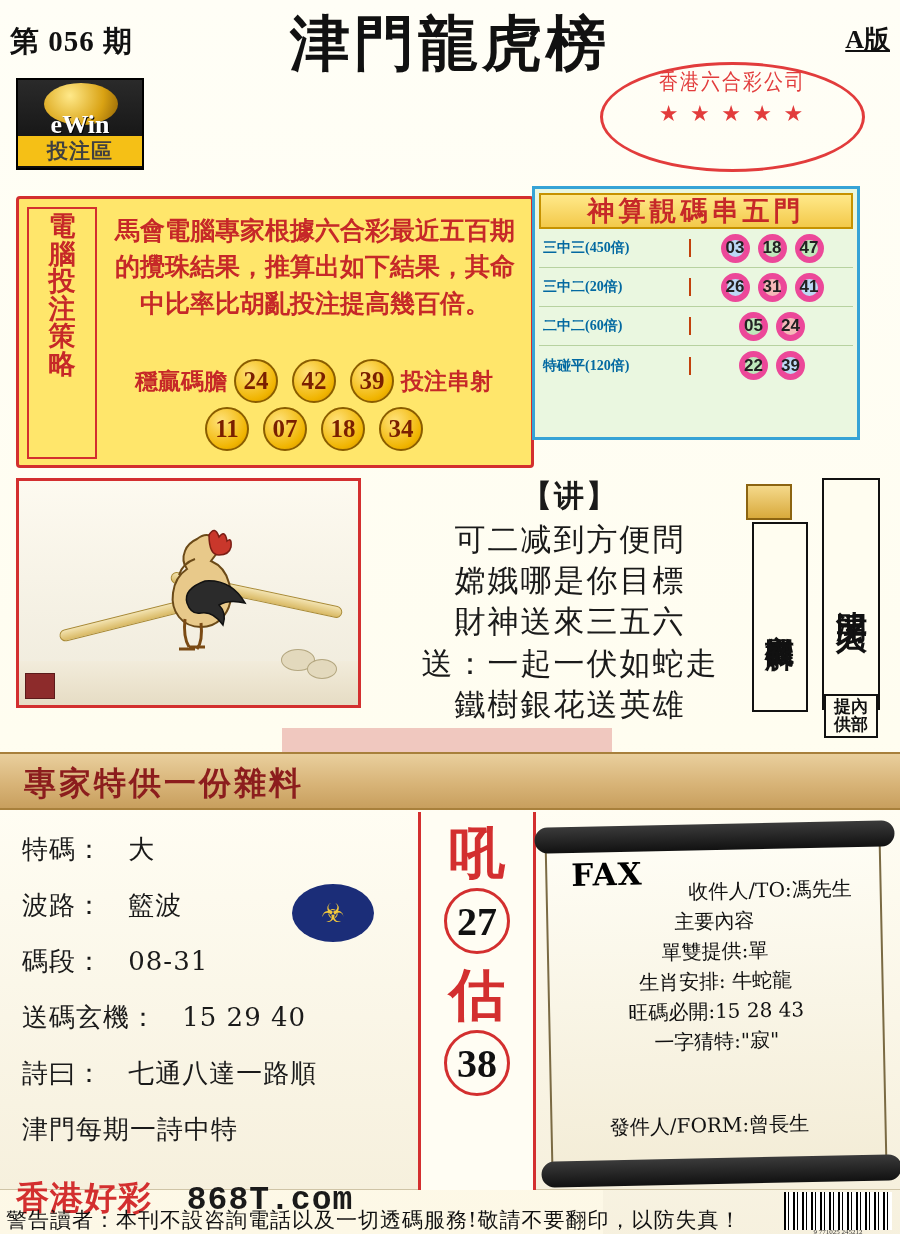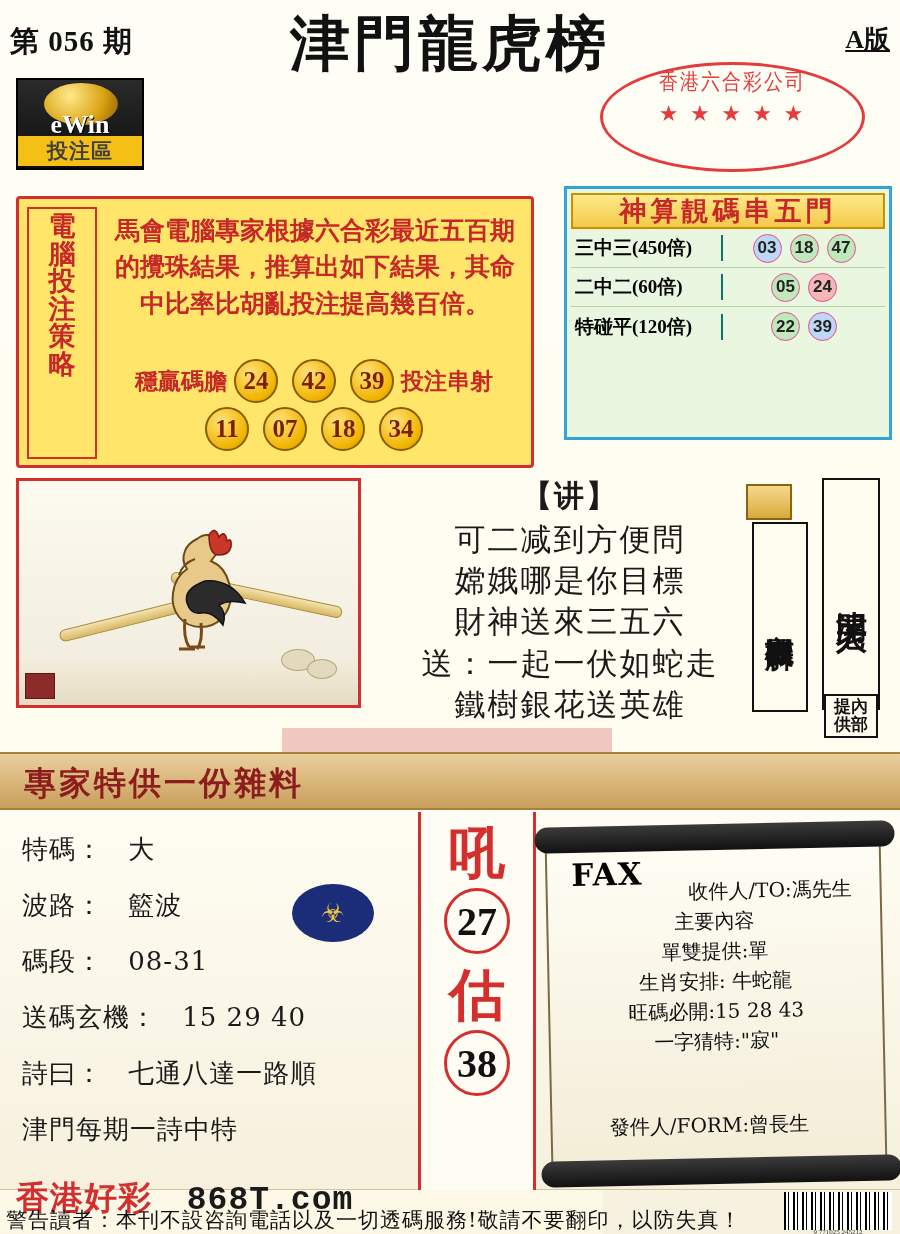--- a/index.html
+++ b/index.html
@@ -123,21 +123,21 @@
     width:44px; height:44px; border-radius:50%;
     background:radial-gradient(circle at 35% 30%,#ffe27a,#f0b400 70%,#c98a00);
     border:2px solid #8a5d00;
     color:#7a1f00; font-weight:bold; font-size:25px;
     display:flex; align-items:center; justify-content:center;
     margin:0 7px;
     font-family:"Liberation Serif", serif;
   }
   
   .rtable {
-    position:absolute; left:564px; top:186px;
+    position:absolute; left:532px; top:186px;
     width:328px; height:254px;
     background:#eaf7e0;
     border:3px solid #36a3d6;
     padding:4px;
   }
   .rtable .rt-title {
     height:36px;
     background:linear-gradient(180deg,#ffe98a,#f3c94a);
     border:2px solid #c69200;
     color:#c62828;
@@ -146,34 +146,34 @@
     display:flex; align-items:center; justify-content:center;
   }
   .rt-row {
     display:flex; align-items:center;
     height:39px;
     border-bottom:1px solid #b7d2a0;
   }
   .rt-row:last-child { border-bottom:none; }
   .rt-name {
     width:152px;
-    color:#000000; font-size:19px; font-weight:bold;
+    color:#0369a1; font-size:14px; font-weight:bold;
     padding-left:4px;
     white-space:nowrap;
-    border-right:2px solid #0f766e;
+    border-right:2px solid #c2410c;
   }
   .rt-nums {
     flex:1; display:flex; align-items:center; justify-content:center;
   }
   .ball-s {
     width:29px; height:29px; border-radius:50%;
     display:flex;align-items:center;justify-content:center;
     font-size:17px; font-weight:bold; color:#222;
     margin:0 4px;
-    border:1px solid #ec4899;
+    border:6px solid #ec4899;
     background:#fff;
     font-family:"Liberation Sans", sans-serif;
   }
   .b-red { background:#f4b8b8; }
   .b-blue { background:#bcd8f5; }
   .b-green { background:#bfe8bb; }
   
   .rooster {
     position:absolute; left:16px; top:478px;
     width:345px; height:230px;
@@ -420,20 +420,28 @@
 
     <div class="rt-row">
       <div class="rt-name">三中三(450倍)</div>
       <div class="rt-nums">
         <span class="ball-s b-blue">03</span>
         <span class="ball-s b-green">18</span>
         <span class="ball-s b-green">47</span>
       </div>
     </div>
 
+    <div class="rt-row">
+      <div class="rt-name">三中二(20倍)</div>
+      <div class="rt-nums">
+        <span class="ball-s b-blue">26</span>
+        <span class="ball-s b-red">31</span>
+        <span class="ball-s b-blue">41</span>
+      </div>
+    </div>
 
     <div class="rt-row">
       <div class="rt-name">二中二(60倍)</div>
       <div class="rt-nums">
         <span class="ball-s b-green">05</span>
         <span class="ball-s b-red">24</span>
       </div>
     </div>
 
     <div class="rt-row">

